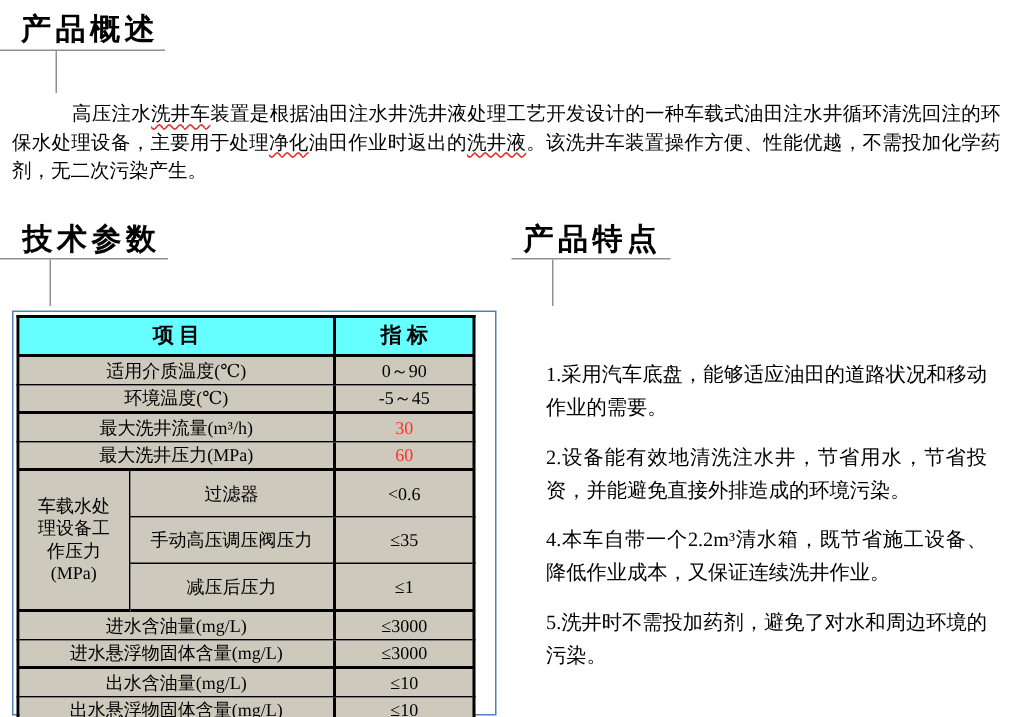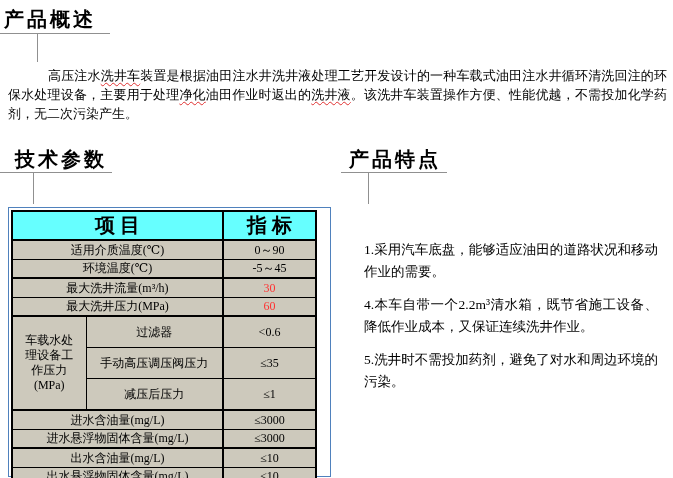--- a/index.html
+++ b/index.html
@@ -50,21 +50,21 @@
   table.params col.c-b{width:137px;}
   table.params col.c-c{width:93px;}
   table.params th,table.params td{
     border:1px solid #000;
     text-align:center;vertical-align:middle;
     overflow:hidden;
   }
   table.params{border:2px solid #000;}
   table.params th{
     background:var(--table-header-bg);
-    font-size:20px;font-weight:bold;
+    font-size:14px;font-weight:bold;
     height:26px;
     border-bottom-width:2px;
   }
   table.params td{
     background:var(--table-row-bg);
     font-size:12px;
     height:19px;
     line-height:14px;
   }
   table.params tr.thick td{border-bottom-width:2px;}
@@ -79,21 +79,21 @@
   .features-list{
     position:absolute;left:352px;top:227px;width:318px;
     font-size:13.5px;line-height:21.5px;
     text-align:justify;
   }
   .feature-item{margin:12px;}
 </style>
 </head>
 <body>
 
-<div class="sec-title" style="left:4px;top:6px;">产品概述</div>
+<div class="sec-title" style="left:14px;top:6px;">产品概述</div>
 <div class="head-rule" style="left:0;top:33px;width:110px;"></div>
 <div class="head-tick" style="left:37px;top:34px;height:28px;"></div>
 
 <div class="overview-paragraph"><span>高压注水</span><span class="misspell">洗井车</span><span>装置是根据油田注水井洗井液处理工艺开发设计的一种车载式油田注水井循环清洗回注的环保水处理设备，主要用于处理</span><span class="misspell">净化</span><span>油田作业时返出的</span><span class="misspell">洗井液</span><span>。该洗井车装置操作方便、性能优越，不需投加化学药剂，无二次污染产生。</span></div>
 
 <div class="sec-title" style="left:15px;top:146px;">技术参数</div>
 <div class="head-rule" style="left:0;top:172px;width:112px;"></div>
 <div class="head-tick" style="left:33px;top:173px;height:31px;"></div>
 
 <div class="sec-title" style="left:349px;top:146px;">产品特点</div>
@@ -162,15 +162,16 @@
         <tr>
           <td class="label-cell" colspan="2">出水粒径中值(μm)</td>
           <td class="value-cell">≤1～2</td>
         </tr>
       </tbody>
   </table>
 </div>
 
 <div class="features-list">
     <div class="feature-item"><span>1.</span><span>采用汽车底盘，能够适应油田的道路状况和移动作业的需要。</span></div>
+    <div class="feature-item"><span>2.</span><span>设备能有效地清洗注水井，节省用水，节省投资，并能避免直接外排造成的环境污染。</span></div>
     <div class="feature-item"><span>4.</span><span>本车自带一个2.2m³清水箱，既节省施工设备、降低作业成本，又保证连续洗井作业。</span></div>
     <div class="feature-item"><span>5.</span><span>洗井时不需投加药剂，避免了对水和周边环境的污染。</span></div>
   </div>
 
 </body></html>

